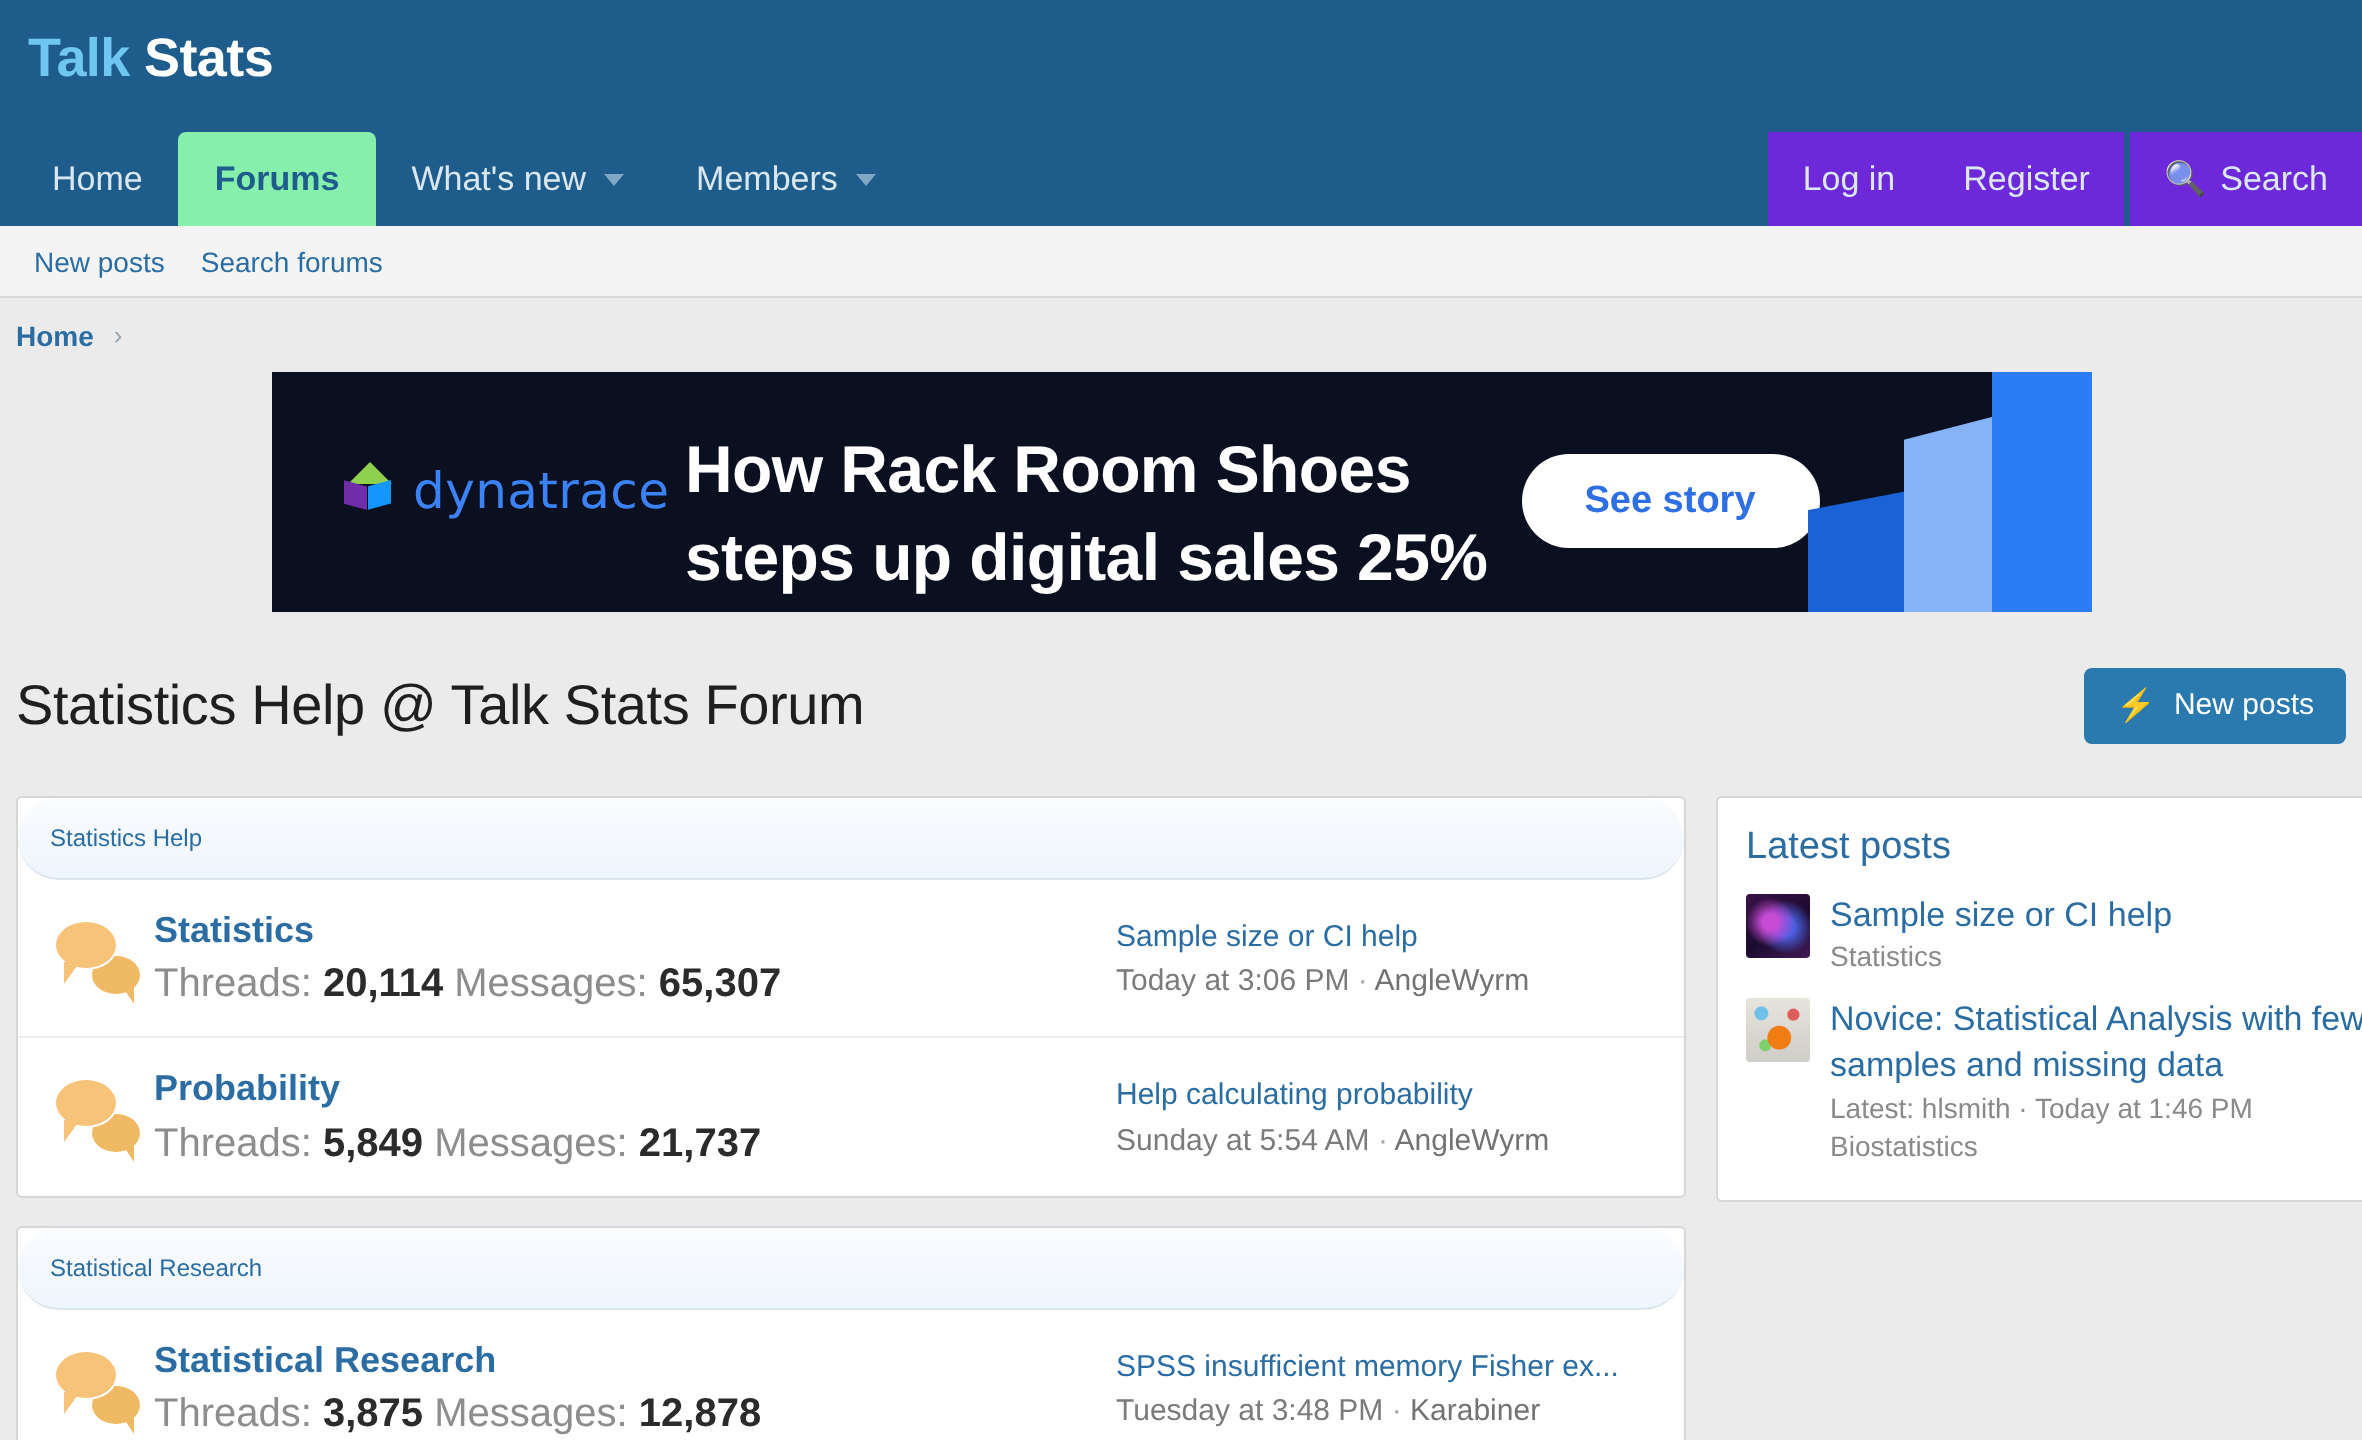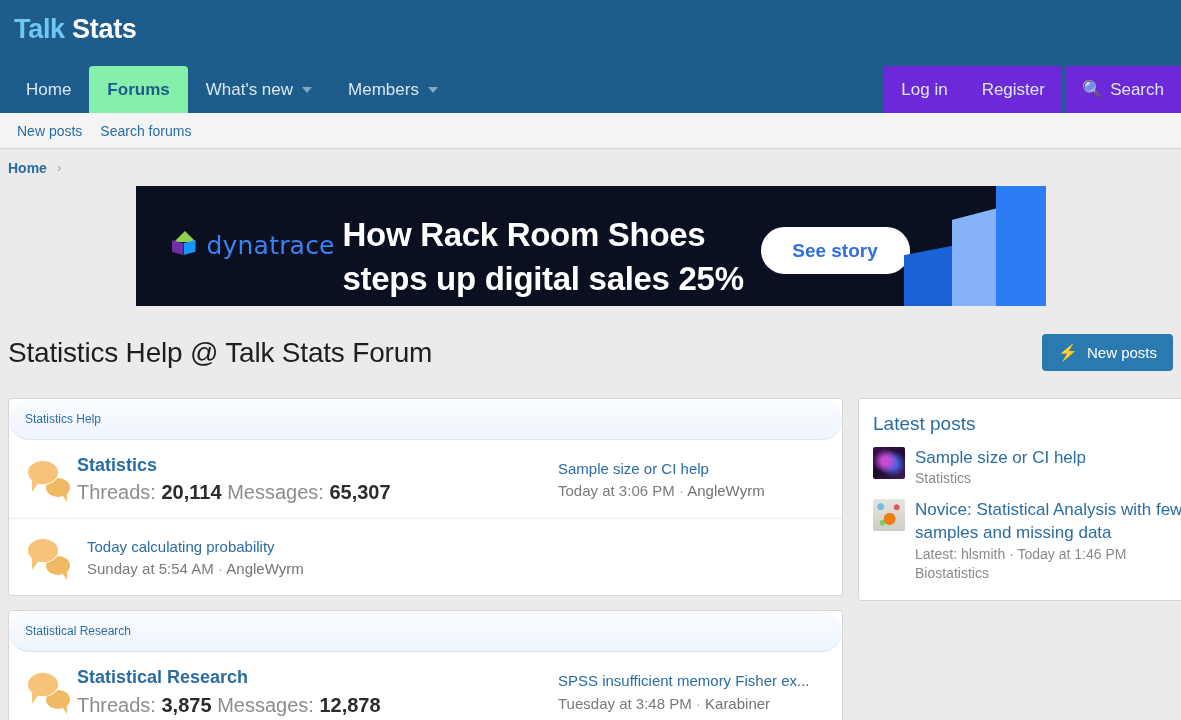--- a/index.html
+++ b/index.html
@@ -495,22 +495,31 @@
             <a>AngleWyrm</a>
           </div>
         </div>
       </div>
 
       <div class="node-row">
         <div class="node-icon">
           <span class="bubble-back"></span>
             <span class="bubble-front"></span>
         </div>
+        <div class="node-main">
+          <div class="node-title">Probability</div>
+          <div class="node-stats">
+            <span>Threads:</span>
+            <b>5,849</b>
+            <span>Messages:</span>
+            <b>21,737</b>
+          </div>
+        </div>
         <div class="node-last">
-          <div class="last-title">Today calculating probability</div>
+          <div class="last-title">Help calculating probability</div>
           <div class="last-meta">
             <span>Sunday at 5:54 AM</span>
             <span class="dot">·</span>
             <a>AngleWyrm</a>
           </div>
         </div>
       </div>
     </div>
 
     <div class="block">

